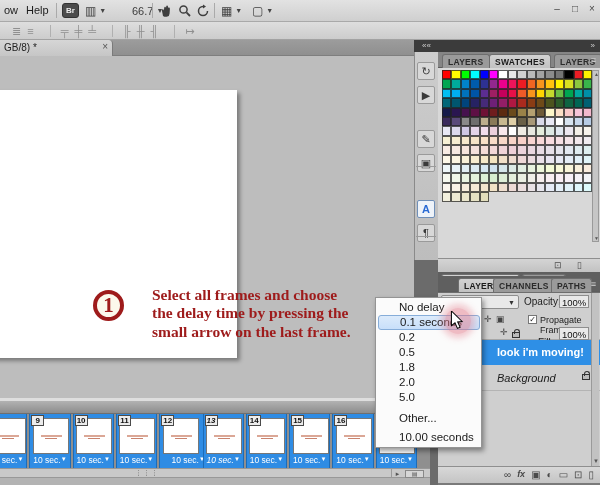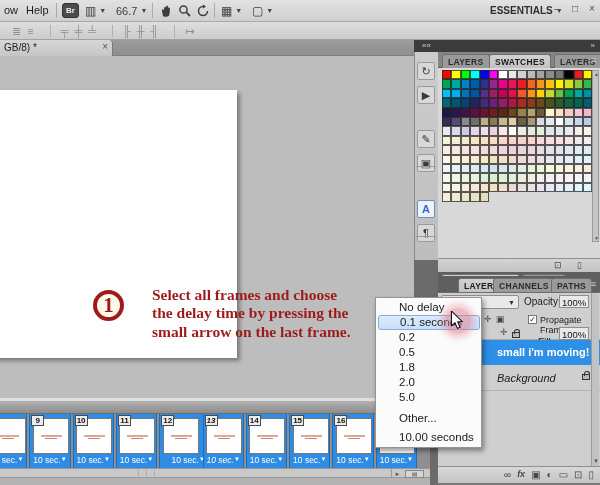--- a/index.html
+++ b/index.html
@@ -165,21 +165,21 @@
   <span class="menu-item" style="left:4px">ow</span>
   <span class="menu-item" style="left:26px">Help</span>
   <span class="tb-sep" style="left:56px"></span>
   <span class="tb-btn" style="left:62px">
     <span class="br-badge">Br</span>
   </span>
   <span class="tb-btn" style="left:85px">
     <span class="glyph-icon">▥</span>
       <span class="dd-caret">▼</span>
   </span>
-  <span class="tb-btn" style="left:116px">
+  <span class="tb-btn" style="left:132px">
     <span>66.7</span>
       <span class="dd-caret">▼</span>
   </span>
   <span class="tb-sep" style="left:152px"></span>
   <span class="tb-btn" style="left:159px">
     <svg width="14" height="14" viewBox="0 0 14 14">
       <path d="M4 12 L3 7 Q2.6 5.4 3.6 5.2 Q4.5 5 4.8 6.4 L5.2 4 Q5.3 2.6 6.2 2.7 Q7 2.8 7 4.1 L7.2 2.4 Q7.4 1.3 8.2 1.4 Q9 1.6 9 2.8 L9 4.2 Q9.4 3.2 10.2 3.4 Q11 3.7 10.9 5 L10.6 9.5 Q10.4 12 8.4 12.6 Q6 13.3 4 12 Z" fill="#3e3e3e"></path>
     </svg>
   </span>
   <span class="tb-btn" style="left:178px">
@@ -194,24 +194,20 @@
       <path d="M7 0.5 L10 2.5 L7 4.5 Z" fill="#3e3e3e"></path>
     </svg>
   </span>
   <span class="tb-sep" style="left:214px"></span>
   <span class="tb-btn" style="left:221px">
     <span class="glyph-icon">▦</span>
       <span class="dd-caret">▼</span>
   </span>
   <span class="tb-btn" style="left:252px">
     <span class="glyph-icon">▢</span>
-      <span class="dd-caret">▼</span>
-  </span>
-  <span class="tb-btn" style="left:490px; font-weight:bold; font-size:10px; color:#2e2e2e;">
-    <span>ESSENTIALS</span>
       <span class="dd-caret">▼</span>
   </span>
   <span class="win-ctl" style="left:550px">–</span>
   <span class="win-ctl" style="left:568px">□</span>
   <span class="win-ctl" style="left:585px">×</span>
 </div>
 
 <div class="abs" id="optionsbar">
   <div id="options-icons">
       <span class="oi">≣</span>
@@ -526,21 +522,21 @@
       <span class="flabel" style="left:102px; top:2px; font-size:9px">Propagate Frame 1</span>
     </div>
     <div class="row" style="top:34px; height:13px; border-bottom:1px solid #a8a8a8">
       <span class="tiny-ic" style="left:62px; top:0">✛</span>
       <span class="lockg" style="left:74px; top:5px"></span>
       <span class="flabel" style="left:100px; top:10px">Fill:</span>
       <span class="valbox" style="left:121px; top:0">100%</span>
       <span class="valarr" style="left:153px; top:3px">▸</span>
     </div>
     <div class="row layer-row1">
-      <span class="lname">small i'm moving!</span>
+      <span class="lname">look i'm moving!</span>
     </div>
     <div class="row layer-row2">
       <span class="lname">Background</span>
       <span class="lockg" style="left:144px; top:9px"></span>
     </div>
   </div>
   <div id="layers-scroll">
     <span class="dn">▼</span>
   </div>
   <div id="layers-bottom">

